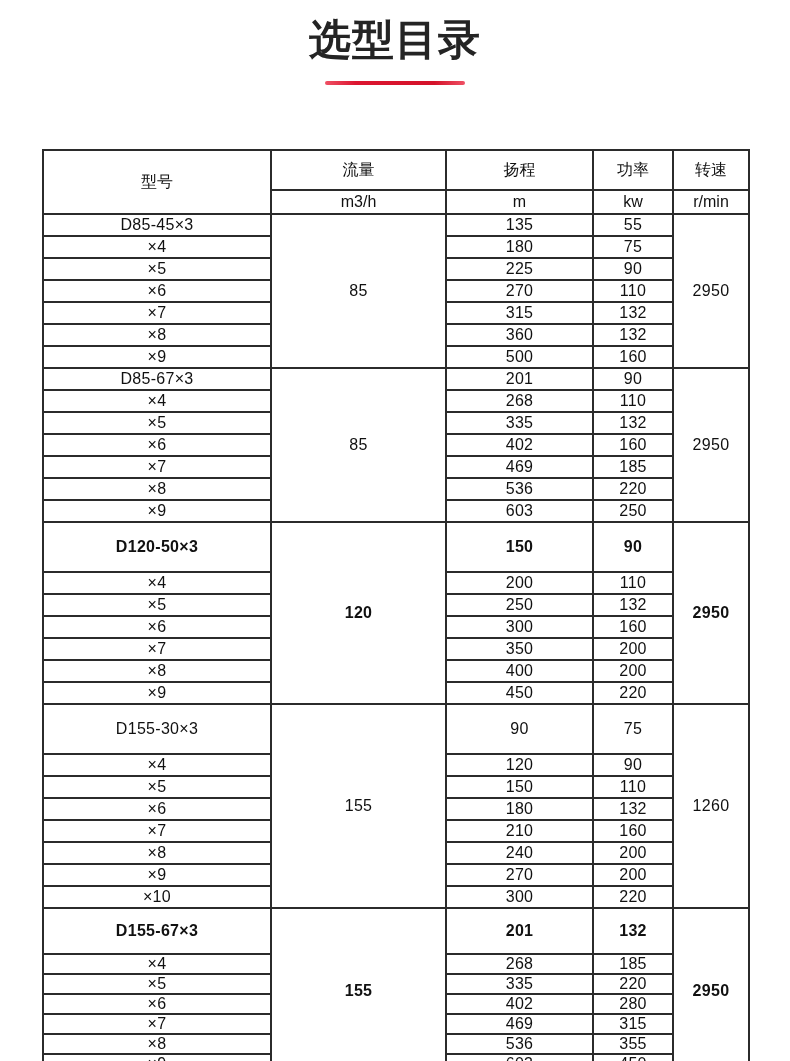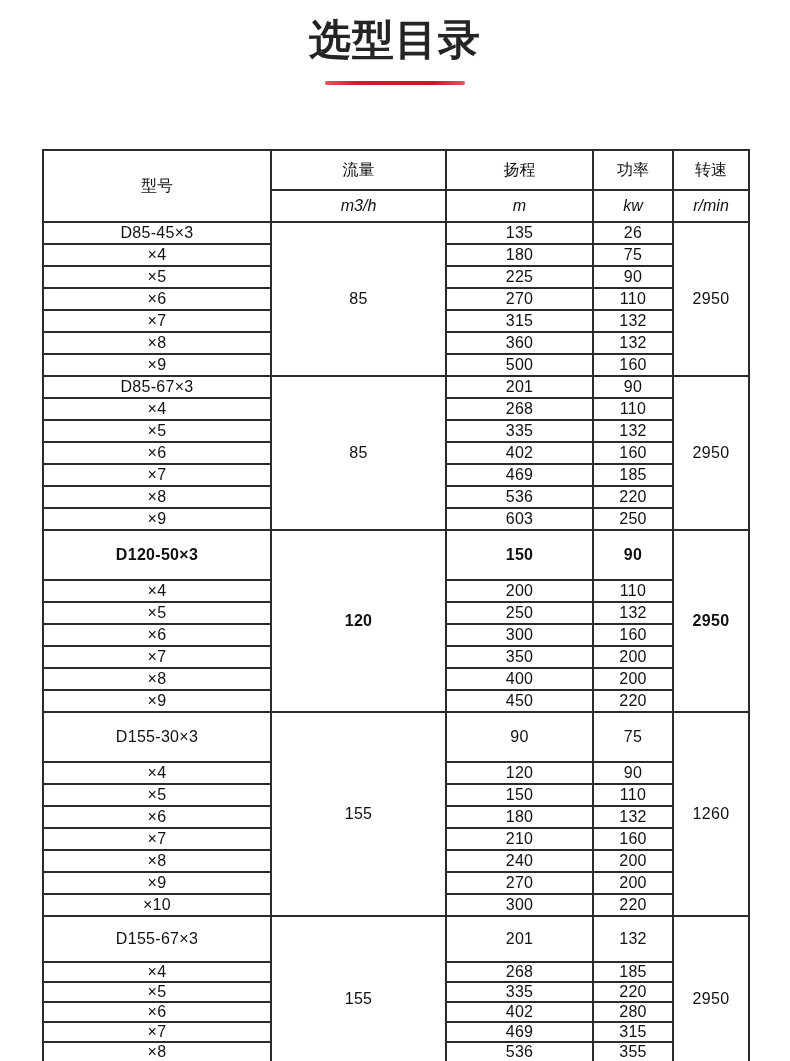--- a/index.html
+++ b/index.html
@@ -37,21 +37,21 @@
     padding: 0;
     color: #111111;
     overflow: hidden;
     white-space: nowrap;
   }
   table.catalog thead th {
     font-size: 16px;
     font-weight: 500;
   }
   table.catalog thead tr.hdr-top    { height: 40px; }
-  table.catalog thead tr.hdr-units  { height: 32px; font-style: italic; }
+  table.catalog thead tr.hdr-units  { height: 24px; }
   table.catalog td {
     font-size: 16px;
     letter-spacing: 0.3px;
   }
   td.model-cell { font-size: 15px; margin-top: 25px; }
 </style>
 </head>
 <body>
 
 <h1 class="page-title">选型目录</h1>
@@ -78,21 +78,21 @@
       <th>m</th>
       <th>kw</th>
       <th>r/min</th>
     </tr>
   </thead>
   <tbody id="catalog-body">
       <tr style="height: 22px;">
         <td class="model-cell">D85-45×3</td>
         <td rowspan="7">85</td>
         <td>135</td>
-        <td>26</td>
+        <td>55</td>
         <td rowspan="7">2950</td>
       </tr>
       <tr style="height: 22px;">
         <td class="model-cell">×4</td>
         <td>180</td>
         <td>75</td>
       </tr>
       <tr style="height: 22px;">
         <td class="model-cell">×5</td>
         <td>225</td>
@@ -227,21 +227,21 @@
       <tr style="height: 22px;">
         <td class="model-cell">×9</td>
         <td>270</td>
         <td>200</td>
       </tr>
       <tr style="height: 22px;">
         <td class="model-cell">×10</td>
         <td>300</td>
         <td>220</td>
       </tr>
-      <tr style="height: 46px;">
+      <tr style="height: 46px; font-weight: bold;">
         <td class="model-cell">D155-67×3</td>
         <td rowspan="7">155</td>
         <td>201</td>
         <td>132</td>
         <td rowspan="7">2950</td>
       </tr>
       <tr style="height: 20px;">
         <td class="model-cell">×4</td>
         <td>268</td>
         <td>185</td>

